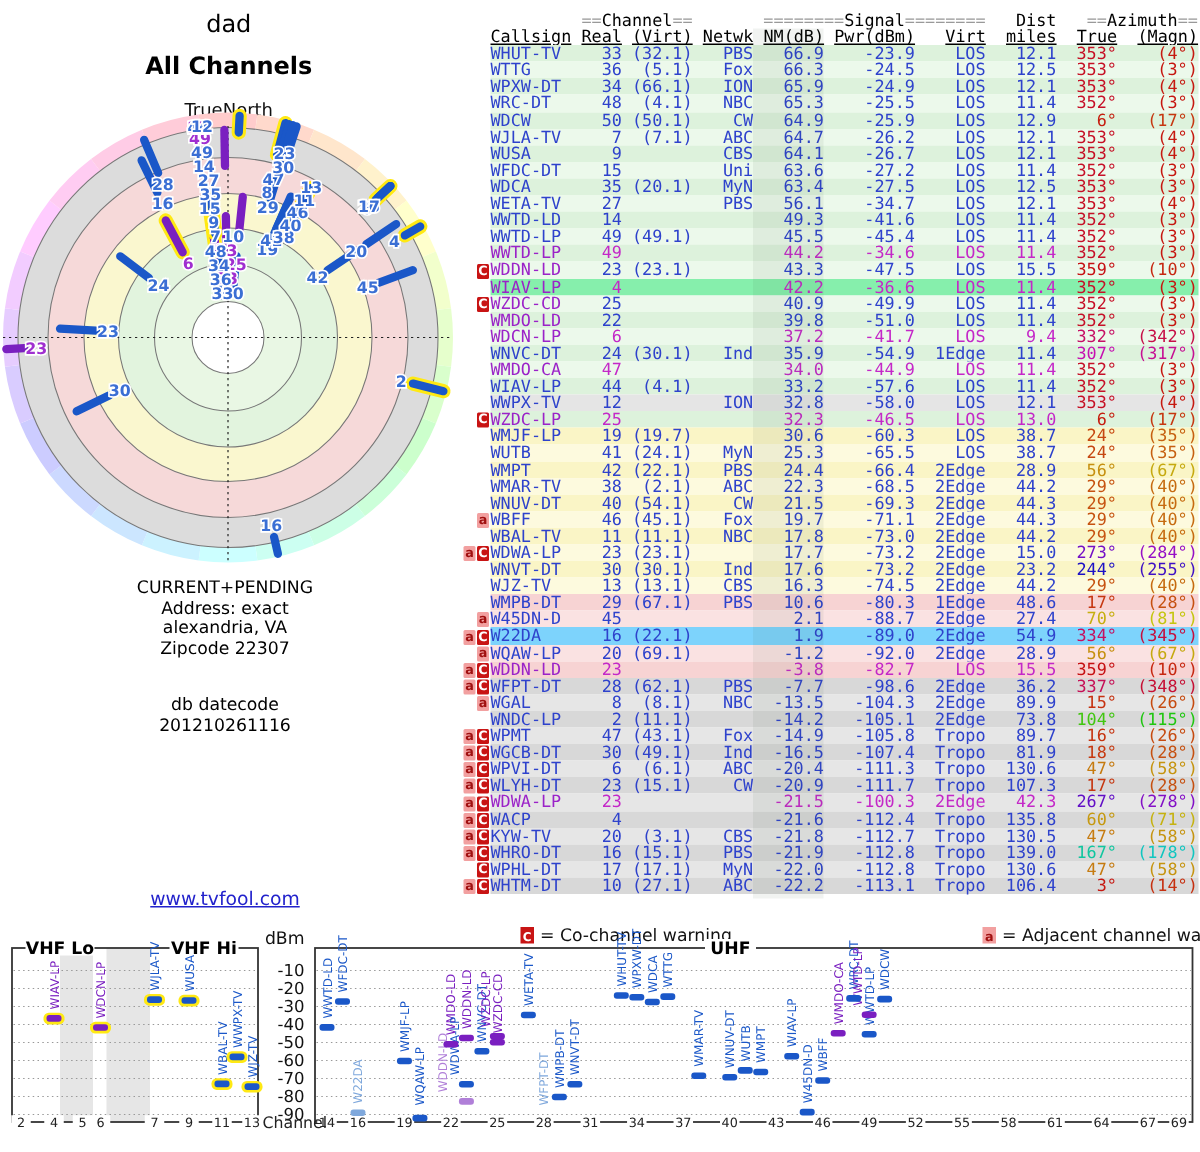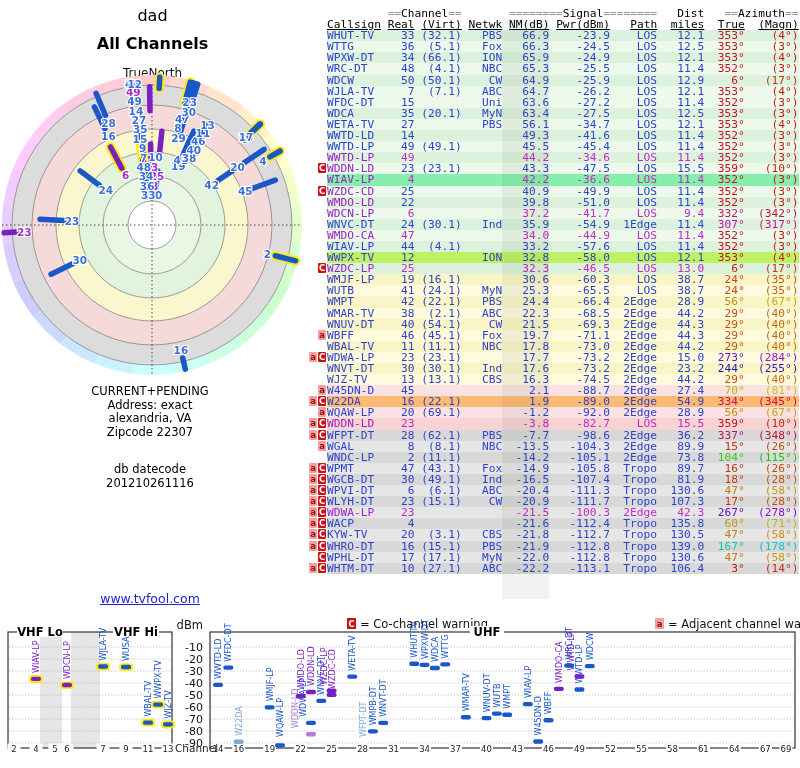--- a/index.html
+++ b/index.html
@@ -15,21 +15,21 @@
   #search-heading{font-size:12.5px;font-weight:bold;text-decoration:underline;margin-bottom:14px;}
   .search-line{font-size:11.5px;line-height:13.5px;}
   #db-box{margin-top:24px;}
   #tvfool-link{position:absolute;left:30px;top:588px;width:240px;text-align:center;}
   #tvfool-link a{font-size:12.5px;color:#2222cc;text-decoration:underline;}
   #table-wrap{position:absolute;left:306px;top:8px;font-family:"DejaVu Sans Mono","Liberation Mono",monospace;
               font-size:11.2px;line-height:11.1px;}
   .hline{white-space:pre;padding-left:21px;height:11.1px;color:#000;}
   .hline u{text-decoration:underline;}
   .geq{color:#999;}
-  .trow{display:flex;height:11.1px;}
+  .trow{display:flex;height:11.1px;align-items:flex-end;}
   .mks{width:20px;display:flex;justify-content:flex-end;gap:1px;margin-right:1px;}
   .mk{display:inline-block;width:8px;height:10px;line-height:10px;font-size:8.5px;font-weight:bold;
       text-align:center;border-radius:1px;font-family:"DejaVu Sans",sans-serif;}
   .rowtxt{white-space:pre;display:inline-block;}
   #nm-strip{position:absolute;pointer-events:none;background:rgba(50,80,50,0.07);}
   #bottom-svg{position:absolute;left:0;top:615px;}
   text{font-family:"DejaVu Sans","Liberation Sans",sans-serif;}
 </style>
 </head>
 <body>
@@ -215,21 +215,21 @@
       <div class="search-line">db datecode</div>
       <div class="search-line">201210261116</div>
     </div>
 </div>
 <div id="tvfool-link">
   <a href="#">www.tvfool.com</a>
 </div>
 
 <div id="table-wrap">
   <div class="hline" id="hline1">         <span class="geq">==</span>Channel<span class="geq">==</span>       <span class="geq">========</span>Signal<span class="geq">========</span>   Dist   <span class="geq">==</span>Azimuth<span class="geq">==</span></div>
-  <div class="hline" id="hline2"><u>Callsign</u> <u>Real</u> <u>(Virt)</u> <u>Netwk</u> <u>NM(dB)</u> <u>Pwr(dBm)</u>   <u>Path</u>  <u>miles</u>  <u>True</u>  <u>(Magn)</u></div>
+  <div class="hline" id="hline2"><u>Callsign</u> <u>Real</u> <u>(Virt)</u> <u>Netwk</u> <u>NM(dB)</u> <u>Pwr(dBm)</u>   <u>Virt</u>  <u>miles</u>  <u>True</u>  <u>(Magn)</u></div>
   <div id="trows">
       <div class="trow">
         <span class="mks"></span>
         <span class="rowtxt" style="background:#ddf2dc"><span style="color:#2e42cc">WHUT-TV </span><span style="color:#2e42cc">   33 (32.1)   PBS   66.9    -23.9    LOS   12.1</span><span style="color:hsl(353,85%,42%)">  353°</span><span style="color:hsl(3,85%,42%)">    (4°)</span></span>
       </div>
       <div class="trow">
         <span class="mks"></span>
         <span class="rowtxt" style="background:#ecf9eb"><span style="color:#2e42cc">WTTG    </span><span style="color:#2e42cc">   36  (5.1)   Fox   66.3    -24.5    LOS   12.5</span><span style="color:hsl(353,85%,42%)">  353°</span><span style="color:hsl(2.25,85%,42%)">    (3°)</span></span>
       </div>
       <div class="trow">
@@ -243,20 +243,24 @@
       <div class="trow">
         <span class="mks"></span>
         <span class="rowtxt" style="background:#ddf2dc"><span style="color:#2e42cc">WDCW    </span><span style="color:#2e42cc">   50 (50.1)    CW   64.9    -25.9    LOS   12.9</span><span style="color:hsl(4.5,85%,42%)">    6°</span><span style="color:hsl(12.75,85%,42%)">   (17°)</span></span>
       </div>
       <div class="trow">
         <span class="mks"></span>
         <span class="rowtxt" style="background:#ecf9eb"><span style="color:#2e42cc">WJLA-TV </span><span style="color:#2e42cc">    7  (7.1)   ABC   64.7    -26.2    LOS   12.1</span><span style="color:hsl(353,85%,42%)">  353°</span><span style="color:hsl(3,85%,42%)">    (4°)</span></span>
       </div>
       <div class="trow">
         <span class="mks"></span>
+        <span class="rowtxt" style="background:#ddf2dc"><span style="color:#2e42cc">WUSA    </span><span style="color:#2e42cc">    9          CBS   64.1    -26.7    LOS   12.1</span><span style="color:hsl(353,85%,42%)">  353°</span><span style="color:hsl(3,85%,42%)">    (4°)</span></span>
+      </div>
+      <div class="trow">
+        <span class="mks"></span>
         <span class="rowtxt" style="background:#ecf9eb"><span style="color:#2e42cc">WFDC-DT </span><span style="color:#2e42cc">   15          Uni   63.6    -27.2    LOS   11.4</span><span style="color:hsl(352,85%,42%)">  352°</span><span style="color:hsl(2.25,85%,42%)">    (3°)</span></span>
       </div>
       <div class="trow">
         <span class="mks"></span>
         <span class="rowtxt" style="background:#ddf2dc"><span style="color:#2e42cc">WDCA    </span><span style="color:#2e42cc">   35 (20.1)   MyN   63.4    -27.5    LOS   12.5</span><span style="color:hsl(353,85%,42%)">  353°</span><span style="color:hsl(2.25,85%,42%)">    (3°)</span></span>
       </div>
       <div class="trow">
         <span class="mks"></span>
         <span class="rowtxt" style="background:#ecf9eb"><span style="color:#2e42cc">WETA-TV </span><span style="color:#2e42cc">   27          PBS   56.1    -34.7    LOS   12.1</span><span style="color:hsl(353,85%,42%)">  353°</span><span style="color:hsl(3,85%,42%)">    (4°)</span></span>
       </div>
@@ -303,31 +307,31 @@
       <div class="trow">
         <span class="mks"></span>
         <span class="rowtxt" style="background:#ecf9eb"><span style="color:#9b22c8">WMDO-CA </span><span style="color:#c428c8">   47                34.0    -44.9    LOS   11.4</span><span style="color:hsl(352,85%,42%)">  352°</span><span style="color:hsl(2.25,85%,42%)">    (3°)</span></span>
       </div>
       <div class="trow">
         <span class="mks"></span>
         <span class="rowtxt" style="background:#ddf2dc"><span style="color:#2e42cc">WIAV-LP </span><span style="color:#2e42cc">   44  (4.1)         33.2    -57.6    LOS   11.4</span><span style="color:hsl(352,85%,42%)">  352°</span><span style="color:hsl(2.25,85%,42%)">    (3°)</span></span>
       </div>
       <div class="trow">
         <span class="mks"></span>
-        <span class="rowtxt" style="background:#bef264"><span style="color:#2e42cc">WWPX-TV </span><span style="color:#2e42cc">   12          ION   32.8    -58.0    LOS   12.1</span><span style="color:hsl(353,85%,42%)">  353°</span><span style="color:hsl(3,85%,42%)">    (4°)</span></span>
+        <span class="rowtxt" style="background:#e5e5e5"><span style="color:#2e42cc">WWPX-TV </span><span style="color:#2e42cc">   12          ION   32.8    -58.0    LOS   12.1</span><span style="color:hsl(353,85%,42%)">  353°</span><span style="color:hsl(3,85%,42%)">    (4°)</span></span>
       </div>
       <div class="trow">
         <span class="mks">
           <span class="mk" style="background:#c81414;color:#ffffff">C</span>
         </span>
         <span class="rowtxt" style="background:#ddf2dc"><span style="color:#9b22c8">WZDC-LP </span><span style="color:#c428c8">   25                32.3    -46.5    LOS   13.0</span><span style="color:hsl(4.5,85%,42%)">    6°</span><span style="color:hsl(12.75,85%,42%)">   (17°)</span></span>
       </div>
       <div class="trow">
         <span class="mks"></span>
-        <span class="rowtxt" style="background:#faf5c6"><span style="color:#2e42cc">WMJF-LP </span><span style="color:#2e42cc">   19 (16.1)         30.6    -60.3    LOS   38.7</span><span style="color:hsl(18,85%,42%)">   24°</span><span style="color:hsl(26.25,85%,42%)">   (35°)</span></span>
+        <span class="rowtxt" style="background:#faf5c6"><span style="color:#2e42cc">WMJF-LP </span><span style="color:#2e42cc">   19 (19.7)         30.6    -60.3    LOS   38.7</span><span style="color:hsl(18,85%,42%)">   24°</span><span style="color:hsl(26.25,85%,42%)">   (35°)</span></span>
       </div>
       <div class="trow">
         <span class="mks"></span>
         <span class="rowtxt" style="background:#fdfade"><span style="color:#2e42cc">WUTB    </span><span style="color:#2e42cc">   41 (24.1)   MyN   25.3    -65.5    LOS   38.7</span><span style="color:hsl(18,85%,42%)">   24°</span><span style="color:hsl(26.25,85%,42%)">   (35°)</span></span>
       </div>
       <div class="trow">
         <span class="mks"></span>
         <span class="rowtxt" style="background:#faf5c6"><span style="color:#2e42cc">WMPT    </span><span style="color:#2e42cc">   42 (22.1)   PBS   24.4    -66.4  2Edge   28.9</span><span style="color:hsl(42,85%,42%)">   56°</span><span style="color:hsl(50.25,85%,42%)">   (67°)</span></span>
       </div>
       <div class="trow">
@@ -357,31 +361,35 @@
       </div>
       <div class="trow">
         <span class="mks"></span>
         <span class="rowtxt" style="background:#faf5c6"><span style="color:#2e42cc">WNVT-DT </span><span style="color:#2e42cc">   30 (30.1)   Ind   17.6    -73.2  2Edge   23.2</span><span style="color:hsl(244,85%,42%)">  244°</span><span style="color:hsl(255,85%,42%)">  (255°)</span></span>
       </div>
       <div class="trow">
         <span class="mks"></span>
         <span class="rowtxt" style="background:#fdfade"><span style="color:#2e42cc">WJZ-TV  </span><span style="color:#2e42cc">   13 (13.1)   CBS   16.3    -74.5  2Edge   44.2</span><span style="color:hsl(21.75,85%,42%)">   29°</span><span style="color:hsl(30,85%,42%)">   (40°)</span></span>
       </div>
       <div class="trow">
+        <span class="mks"></span>
+        <span class="rowtxt" style="background:#f7d3d3"><span style="color:#2e42cc">WMPB-DT </span><span style="color:#2e42cc">   29 (67.1)   PBS   10.6    -80.3  1Edge   48.6</span><span style="color:hsl(12.75,85%,42%)">   17°</span><span style="color:hsl(21,85%,42%)">   (28°)</span></span>
+      </div>
+      <div class="trow">
         <span class="mks">
           <span class="mk" style="background:#f2a0a0;color:#a01010">a</span>
         </span>
         <span class="rowtxt" style="background:#fae2e2"><span style="color:#2e42cc">W45DN-D </span><span style="color:#2e42cc">   45                 2.1    -88.7  2Edge   27.4</span><span style="color:hsl(52.5,85%,42%)">   70°</span><span style="color:hsl(60.75,85%,42%)">   (81°)</span></span>
       </div>
       <div class="trow">
         <span class="mks">
           <span class="mk" style="background:#f2a0a0;color:#a01010">a</span>
           <span class="mk" style="background:#c81414;color:#ffffff">C</span>
         </span>
-        <span class="rowtxt" style="background:#fdba74"><span style="color:#2e42cc">W22DA   </span><span style="color:#2e42cc">   16 (22.1)          1.9    -89.0  2Edge   54.9</span><span style="color:hsl(334,85%,42%)">  334°</span><span style="color:hsl(345,85%,42%)">  (345°)</span></span>
+        <span class="rowtxt" style="background:#7dd3fc"><span style="color:#2e42cc">W22DA   </span><span style="color:#2e42cc">   16 (22.1)          1.9    -89.0  2Edge   54.9</span><span style="color:hsl(334,85%,42%)">  334°</span><span style="color:hsl(345,85%,42%)">  (345°)</span></span>
       </div>
       <div class="trow">
         <span class="mks">
           <span class="mk" style="background:#f2a0a0;color:#a01010">a</span>
         </span>
         <span class="rowtxt" style="background:#fae2e2"><span style="color:#2e42cc">WQAW-LP </span><span style="color:#2e42cc">   20 (69.1)         -1.2    -92.0  2Edge   28.9</span><span style="color:hsl(42,85%,42%)">   56°</span><span style="color:hsl(50.25,85%,42%)">   (67°)</span></span>
       </div>
       <div class="trow">
         <span class="mks">
           <span class="mk" style="background:#f2a0a0;color:#a01010">a</span>

